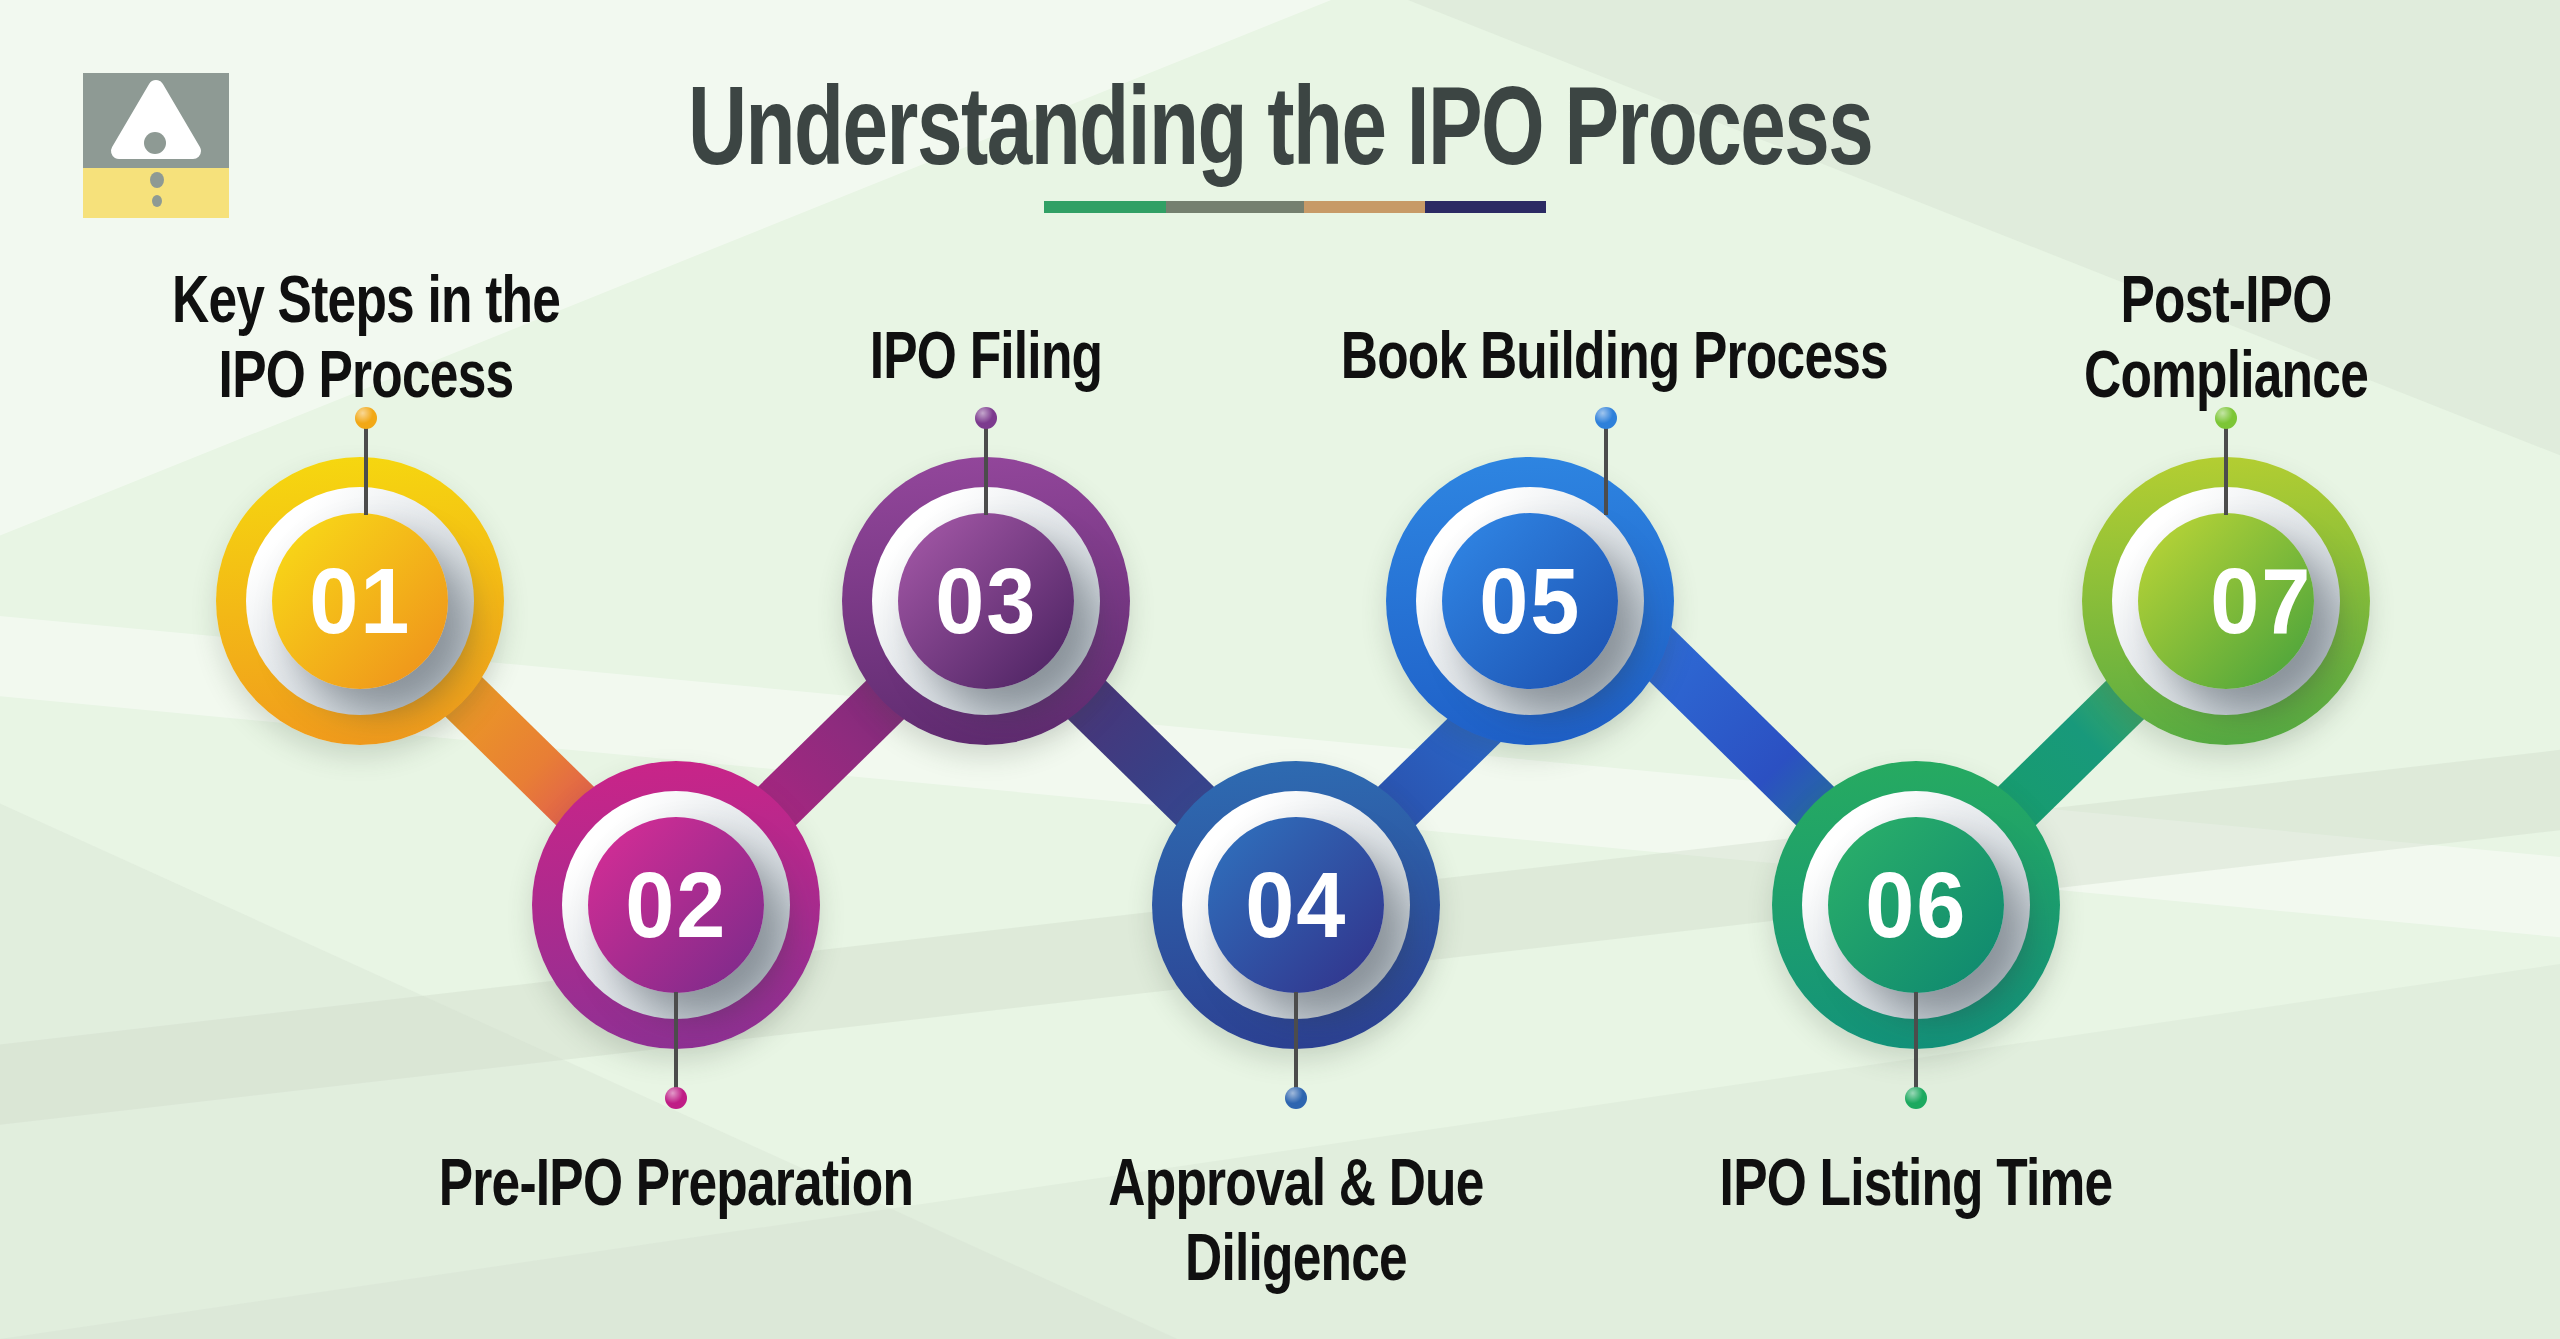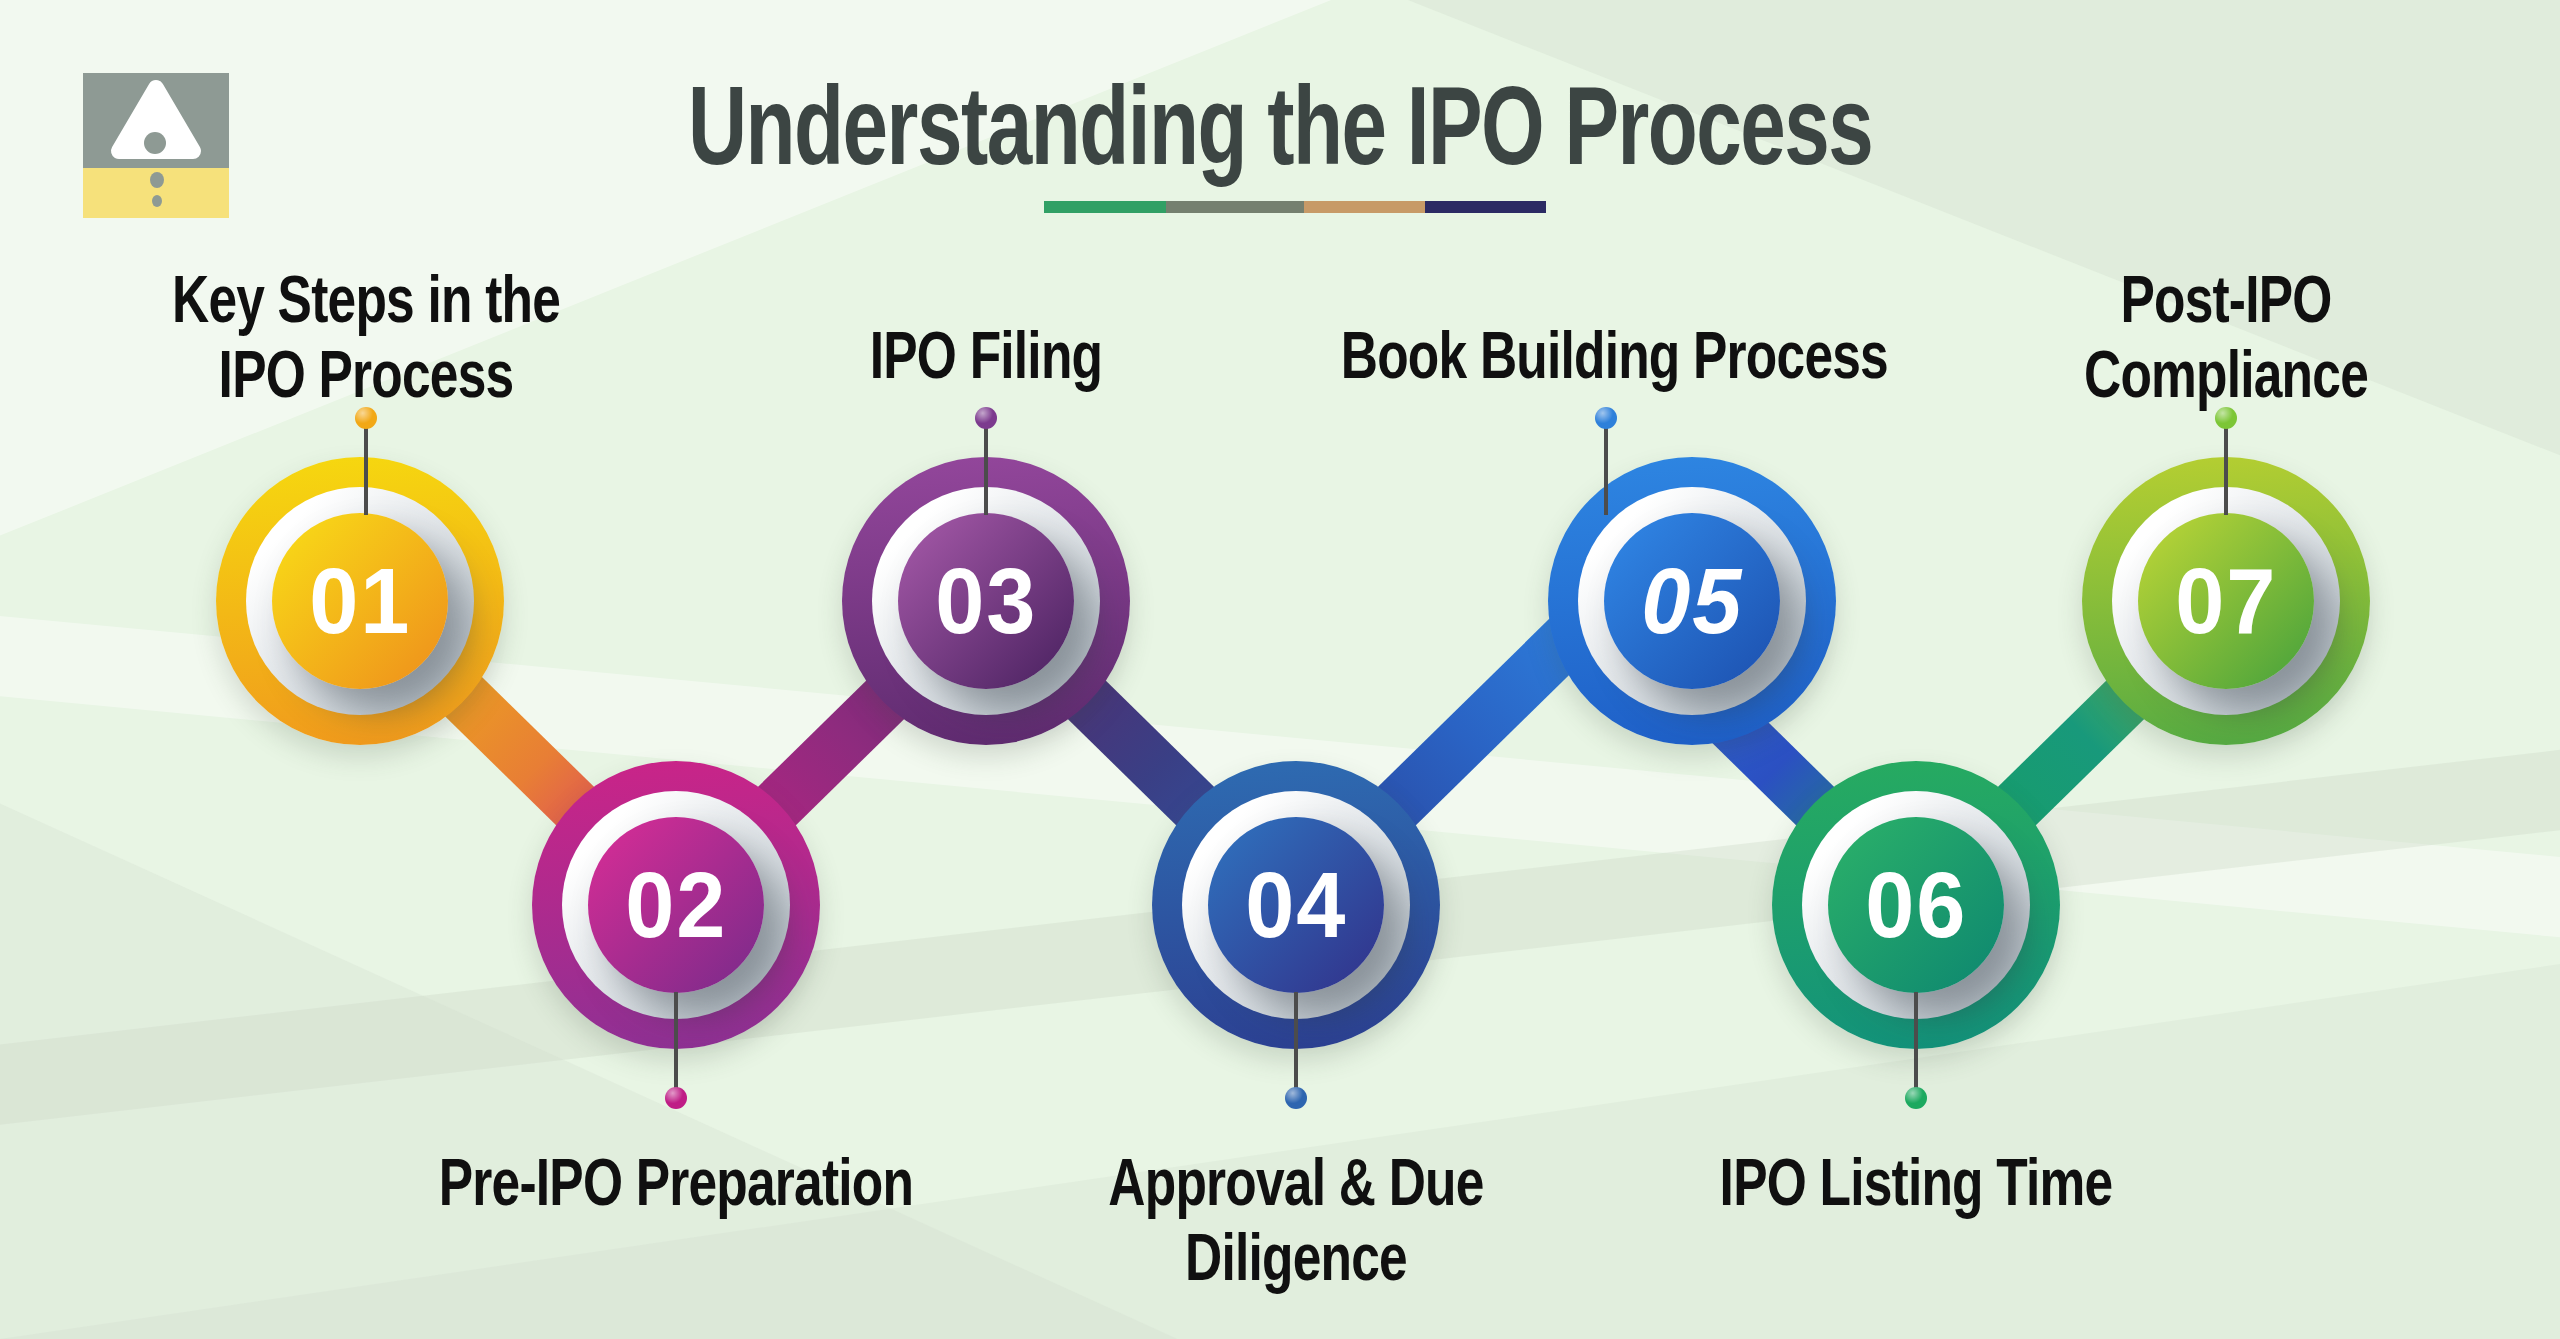--- a/index.html
+++ b/index.html
@@ -126,21 +126,21 @@
       <div class="circle-outer" style="left: 1152px; top: 761px; background: linear-gradient(175deg, rgb(46, 108, 178), rgb(44, 63, 145));">
         <div class="circle-ring" style="background: linear-gradient(135deg, rgb(255, 255, 255) 18%, rgb(195, 204, 211) 88%);">
           <div class="circle-inner" style="background: linear-gradient(135deg, rgb(47, 116, 192), rgb(50, 48, 137));">
             <span class="step-number">04</span>
           </div>
         </div>
       </div>
       <div class="pin-line" style="left: 1294px; top: 992px; height: 100px; background: rgb(76, 76, 76);"></div>
       <div class="pin-dot" style="left: 1285px; top: 1087px; background: radial-gradient(circle at 35% 28%, rgba(255, 255, 255, 0.55), rgba(255, 255, 255, 0) 48%), rgb(45, 101, 176);"></div>
       <div class="step-label" style="left: 956px; top: 1145px; color: rgb(16, 16, 16);">Approval &amp; Due<br>Diligence</div>
-      <div class="circle-outer" style="left: 1548px; top: 457px; background: linear-gradient(175deg, rgb(46, 134, 226), rgb(30, 94, 198)); font-style: italic;">
+      <div class="circle-outer" style="left: 1386px; top: 457px; background: linear-gradient(175deg, rgb(46, 134, 226), rgb(30, 94, 198));">
         <div class="circle-ring" style="background: linear-gradient(135deg, rgb(255, 255, 255) 18%, rgb(195, 204, 211) 88%);">
           <div class="circle-inner" style="background: linear-gradient(135deg, rgb(49, 137, 232), rgb(28, 79, 174));">
             <span class="step-number">05</span>
           </div>
         </div>
       </div>
       <div class="pin-line" style="left: 1604px; top: 420px; height: 95px; background: rgb(76, 76, 76);"></div>
       <div class="pin-dot" style="left: 1595px; top: 407px; background: radial-gradient(circle at 35% 28%, rgba(255, 255, 255, 0.55), rgba(255, 255, 255, 0) 48%), rgb(46, 128, 218);"></div>
       <div class="step-label" style="left: 1266px; top: 318px; color: rgb(16, 16, 16);">Book Building Process</div>
       <div class="circle-outer" style="left: 1772px; top: 761px; background: linear-gradient(175deg, rgb(39, 171, 96), rgb(18, 145, 123));">
@@ -148,21 +148,21 @@
           <div class="circle-inner" style="background: linear-gradient(135deg, rgb(44, 178, 105), rgb(13, 134, 112));">
             <span class="step-number">06</span>
           </div>
         </div>
       </div>
       <div class="pin-line" style="left: 1914px; top: 992px; height: 100px; background: rgb(76, 76, 76);"></div>
       <div class="pin-dot" style="left: 1905px; top: 1087px; background: radial-gradient(circle at 35% 28%, rgba(255, 255, 255, 0.55), rgba(255, 255, 255, 0) 48%), rgb(28, 169, 95);"></div>
       <div class="step-label" style="left: 1576px; top: 1145px; color: rgb(16, 16, 16);">IPO Listing Time</div>
       <div class="circle-outer" style="left: 2082px; top: 457px; background: linear-gradient(175deg, rgb(183, 207, 49), rgb(82, 169, 67));">
         <div class="circle-ring" style="background: linear-gradient(135deg, rgb(255, 255, 255) 18%, rgb(195, 204, 211) 88%);">
-          <div class="circle-inner" style="background: linear-gradient(135deg, rgb(194, 216, 54), rgb(67, 160, 60));">
+          <div class="circle-inner" style="background: linear-gradient(135deg, rgb(194, 216, 54), rgb(67, 160, 60)); justify-content: flex-end;">
             <span class="step-number">07</span>
           </div>
         </div>
       </div>
       <div class="pin-line" style="left: 2224px; top: 420px; height: 95px; background: rgb(76, 76, 76);"></div>
       <div class="pin-dot" style="left: 2215px; top: 407px; background: radial-gradient(circle at 35% 28%, rgba(255, 255, 255, 0.55), rgba(255, 255, 255, 0) 48%), rgb(124, 198, 54);"></div>
       <div class="step-label" style="left: 1886px; top: 262px; color: rgb(16, 16, 16);">Post-IPO<br>Compliance</div>
     </div>
 
 </div>

